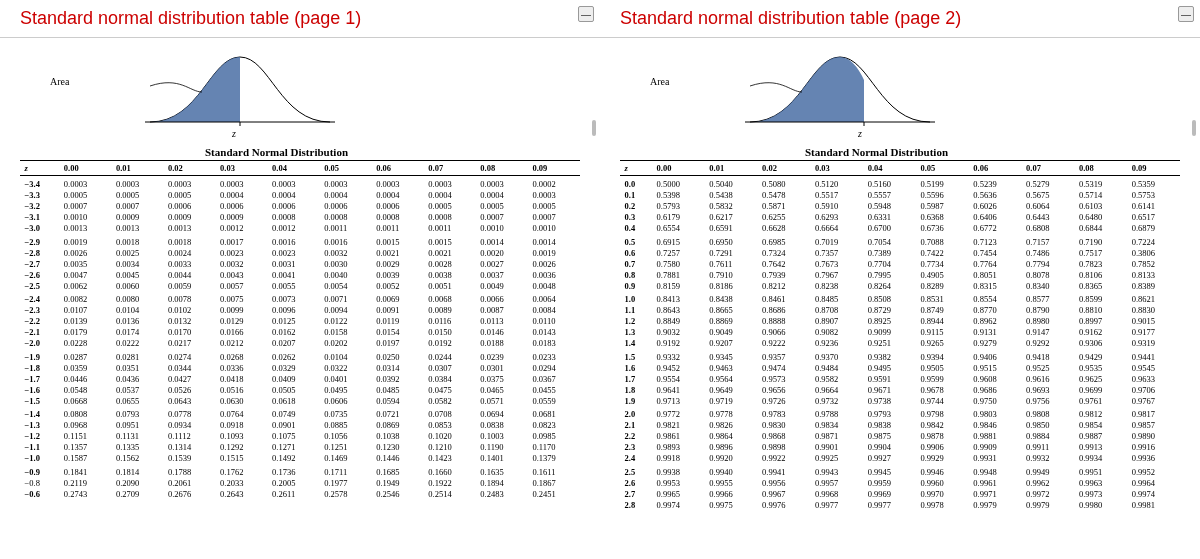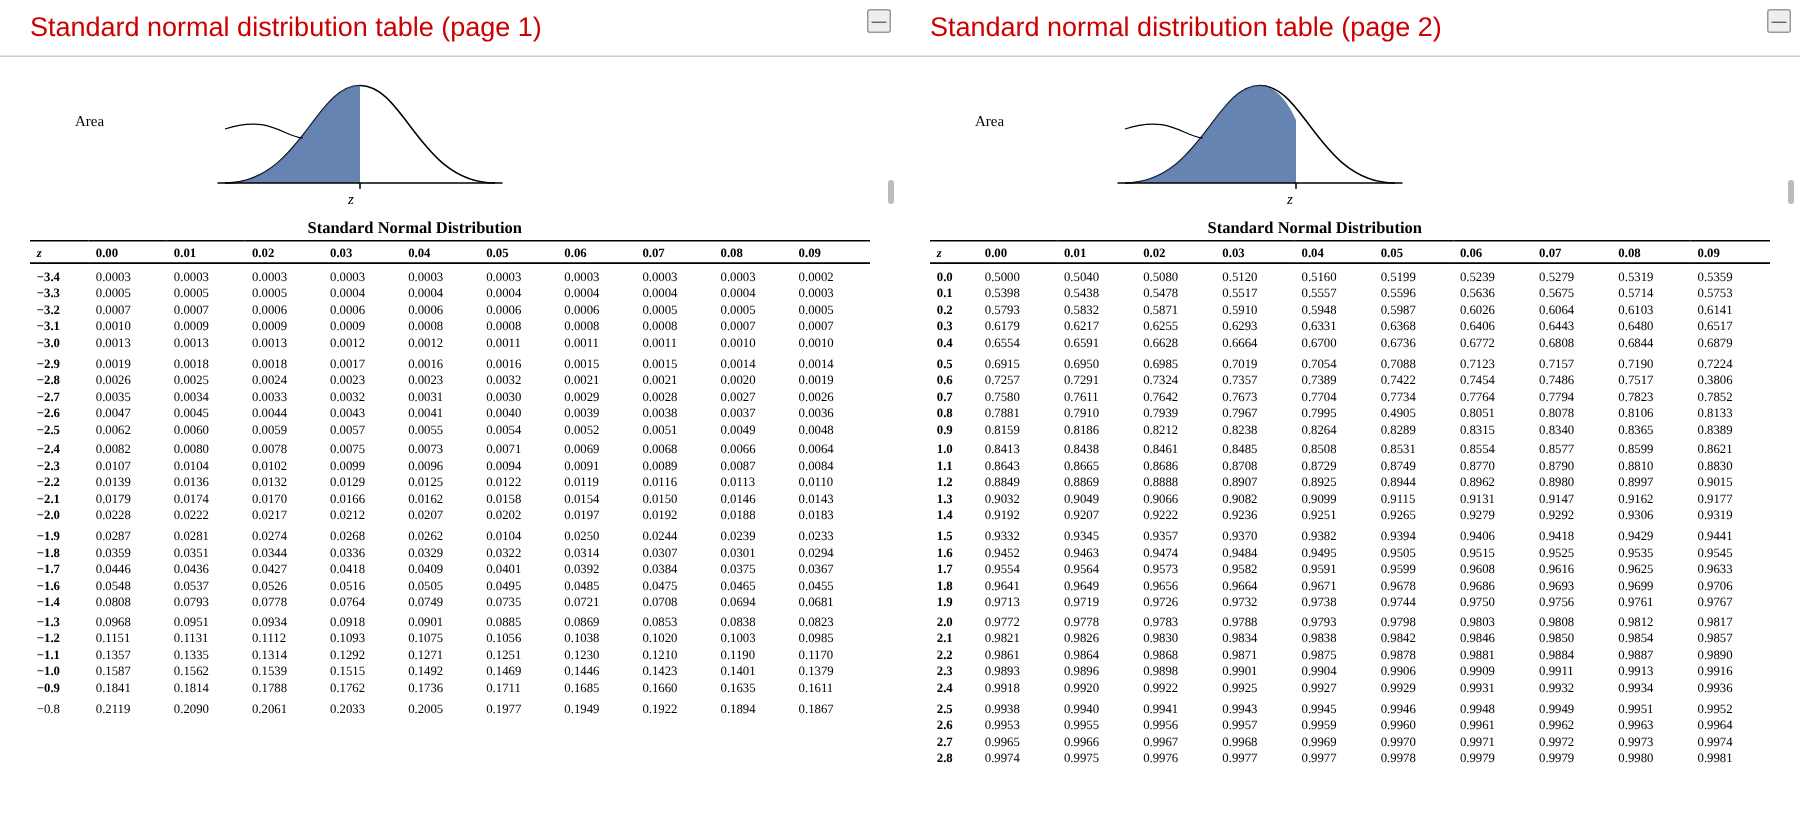--- a/index.html
+++ b/index.html
@@ -391,20 +391,33 @@
           <td>0.0526</td>
           <td>0.0516</td>
           <td>0.0505</td>
           <td>0.0495</td>
           <td>0.0485</td>
           <td>0.0475</td>
           <td>0.0465</td>
           <td>0.0455</td>
         </tr>
         <tr>
+          <td style="font-weight: bold;">−1.5</td>
+          <td>0.0668</td>
+          <td>0.0655</td>
+          <td>0.0643</td>
+          <td>0.0630</td>
+          <td>0.0618</td>
+          <td>0.0606</td>
+          <td>0.0594</td>
+          <td>0.0582</td>
+          <td>0.0571</td>
+          <td>0.0559</td>
+        </tr>
+        <tr>
           <td style="font-weight: bold;">−1.4</td>
           <td>0.0808</td>
           <td>0.0793</td>
           <td>0.0778</td>
           <td>0.0764</td>
           <td>0.0749</td>
           <td>0.0735</td>
           <td>0.0721</td>
           <td>0.0708</td>
           <td>0.0694</td>
@@ -480,20 +493,33 @@
           <td>0.2119</td>
           <td>0.2090</td>
           <td>0.2061</td>
           <td>0.2033</td>
           <td>0.2005</td>
           <td>0.1977</td>
           <td>0.1949</td>
           <td>0.1922</td>
           <td>0.1894</td>
           <td>0.1867</td>
+        </tr>
+        <tr>
+          <td style="font-weight: bold;">−0.6</td>
+          <td>0.2743</td>
+          <td>0.2709</td>
+          <td>0.2676</td>
+          <td>0.2643</td>
+          <td>0.2611</td>
+          <td>0.2578</td>
+          <td>0.2546</td>
+          <td>0.2514</td>
+          <td>0.2483</td>
+          <td>0.2451</td>
         </tr>
       </tbody>
   </table>
 </div>
 
 <div class="page">
   <div class="close-icon">—</div>
   <div class="scrollbar-hint"></div>
   <h1 class="page-title">Standard normal distribution table (page 2)</h1>
   <div class="divider"></div>

